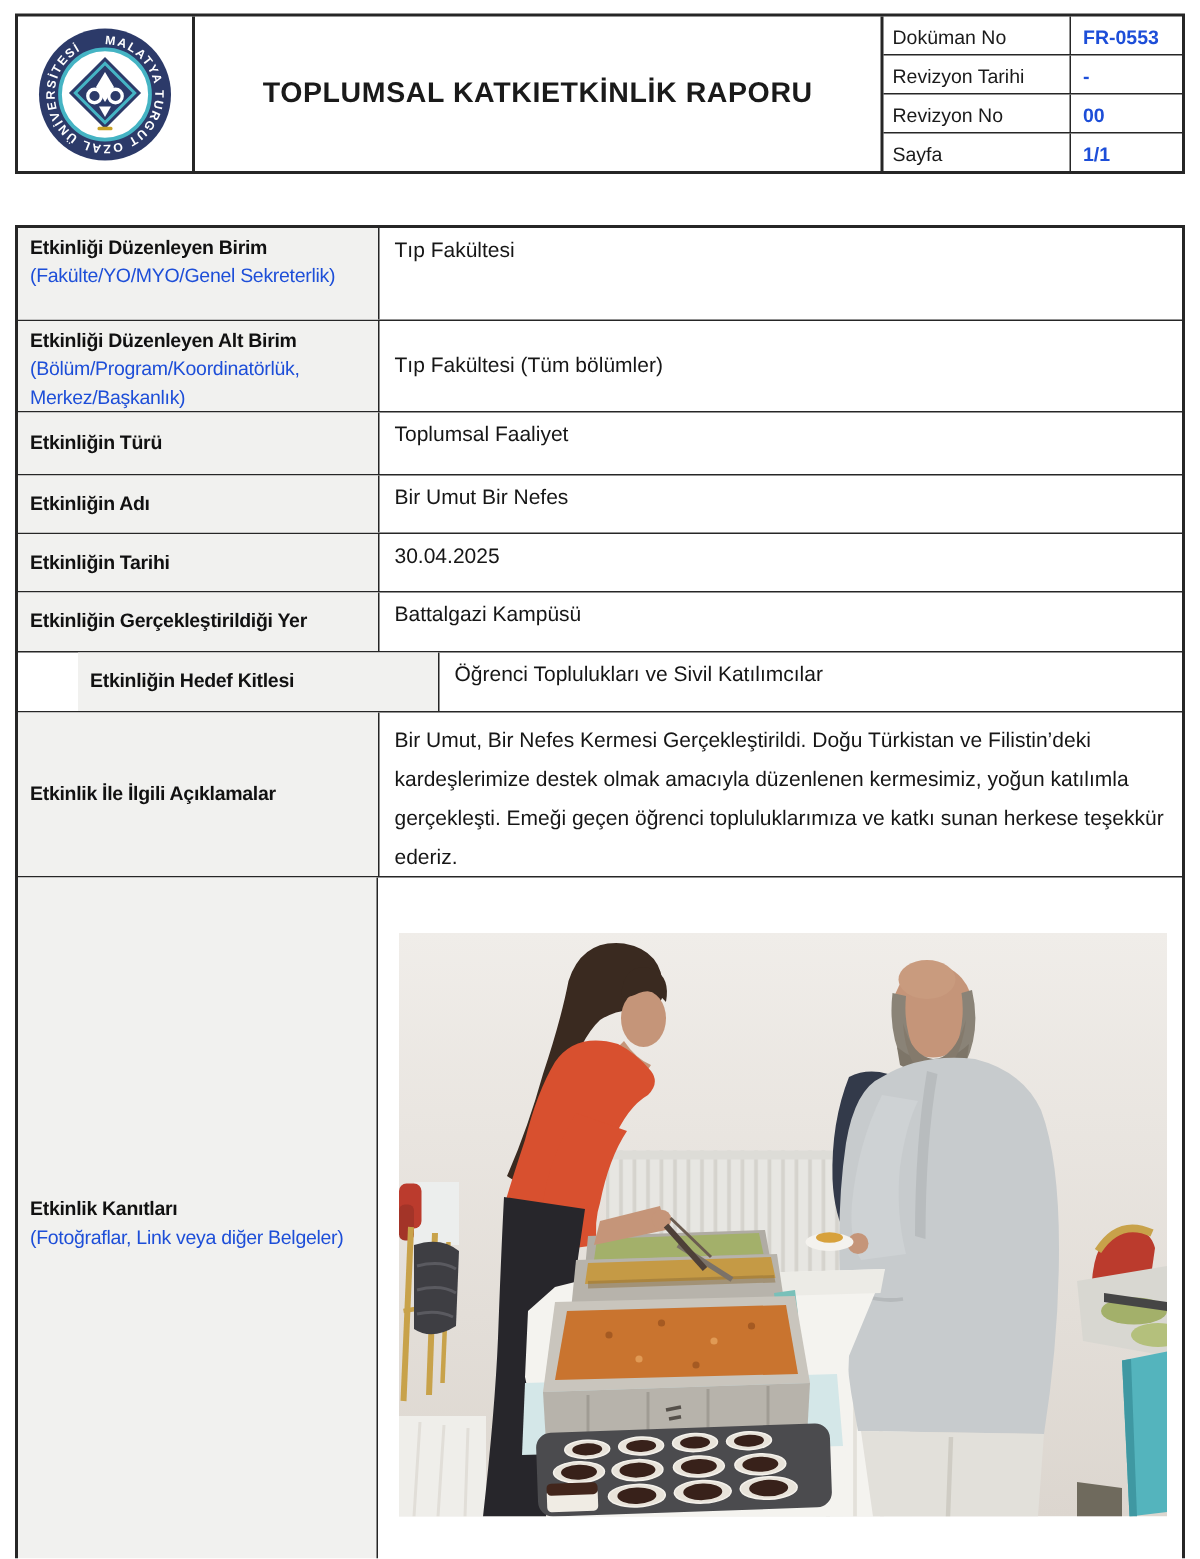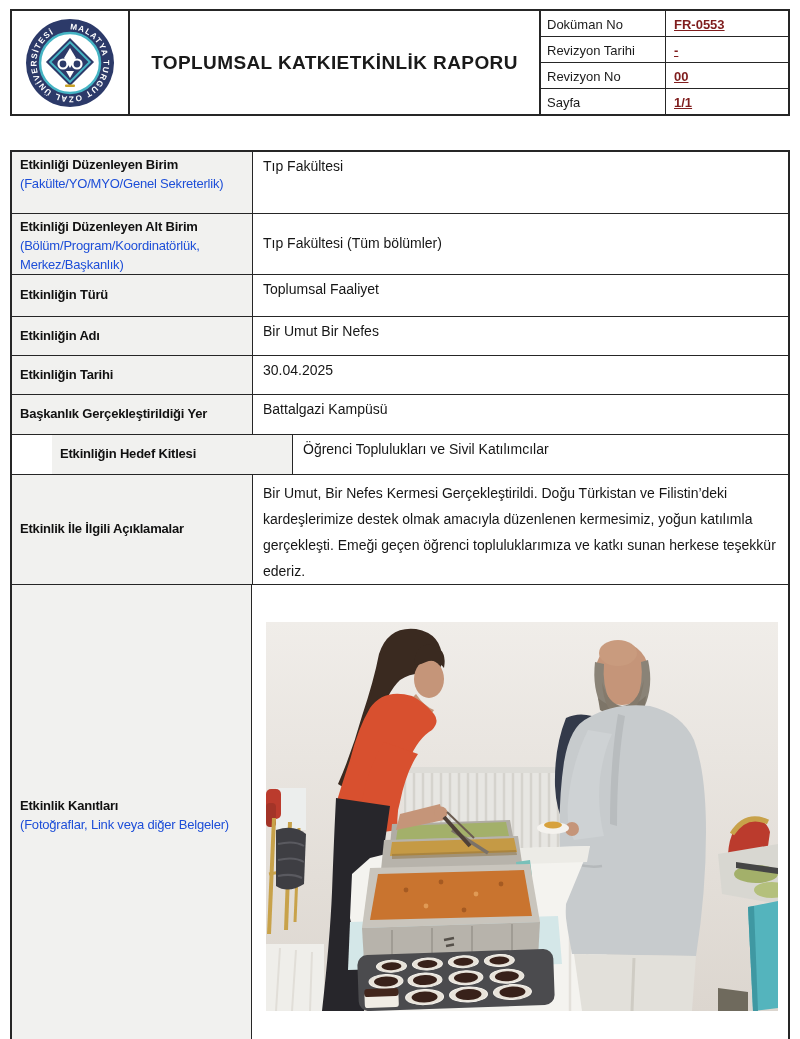--- a/index.html
+++ b/index.html
@@ -7,25 +7,25 @@
   body { font-family:"Liberation Sans", sans-serif; color:#111; }
   .page { position:relative; width:800px; height:1039px; background:#fff; overflow:hidden; }
 
   
   .header-table { position:absolute; left:10px; top:9px; width:780px; height:107px;
     border:2px solid #262626; display:flex; background:#fff; }
   .logo-cell { width:118px; border-right:2px solid #262626; display:flex; align-items:center; justify-content:center; }
   .title-cell { flex:1; border-right:2px solid #262626; display:flex; flex-direction:row;
     align-items:center; justify-content:center; text-align:center; }
   .title-line { font-size:19px; font-weight:bold; letter-spacing:.4px; line-height:1.55; color:#1a1a1a; }
-  .doc-info { width:247px; display:flex; flex-direction:column; }
+  .doc-info { width:199px; display:flex; flex-direction:column; }
   .doc-row { flex:1; display:flex; border-bottom:1.5px solid #262626; }
   .doc-row:last-child { border-bottom:none; }
   .doc-label { width:125px; border-right:1.5px solid #262626; padding:2px 2px 0 6px; font-size:13px; color:#1a1a1a; display:flex; align-items:center; }
-  .doc-value { flex:1; padding:2px 2px 0 8px; font-size:13px; font-weight:bold; color:#7f1d1d; display:flex; align-items:center;text-decoration:underline; }
+  .doc-value { flex:1; padding:2px 2px 0 8px; font-size:13px; font-weight:bold; color:#1d4ed8; display:flex; align-items:center; }
 
   
   .form-table { position:absolute; left:10px; top:150px; width:780px; height:899px;
     border:2px solid #262626; display:flex; flex-direction:column; background:#fff; }
   .f-row { display:flex; border-bottom:1.5px solid #262626; }
   .f-row:last-child { border-bottom:none; flex:1; }
   .r1 { height:62px; } .r2 { height:61px; } .r3 { height:42px; } .r4 { height:39px; }
   .r5 { height:39px; } .r6 { height:40px; } .r7 { height:40px;padding-left:40px; } .r8 { height:110px; }
   .label-cell { width:241px; border-right:1.5px solid #262626; background:#f1f1ef;
     padding:4px 8px; display:flex; flex-direction:column; justify-content:center; }
@@ -128,21 +128,21 @@
 
     <div class="f-row r5">
       <div class="label-cell">
         <div class="lbl">Etkinliğin Tarihi</div>
       </div>
       <div class="value-cell">30.04.2025</div>
     </div>
 
     <div class="f-row r6">
       <div class="label-cell">
-        <div class="lbl">Başkanlık Gerçekleştirildiği Yer</div>
+        <div class="lbl">Etkinliğin Gerçekleştirildiği Yer</div>
       </div>
       <div class="value-cell">Battalgazi Kampüsü</div>
     </div>
 
     <div class="f-row r7">
       <div class="label-cell">
         <div class="lbl">Etkinliğin Hedef Kitlesi</div>
       </div>
       <div class="value-cell">Öğrenci Toplulukları ve Sivil Katılımcılar</div>
     </div>

